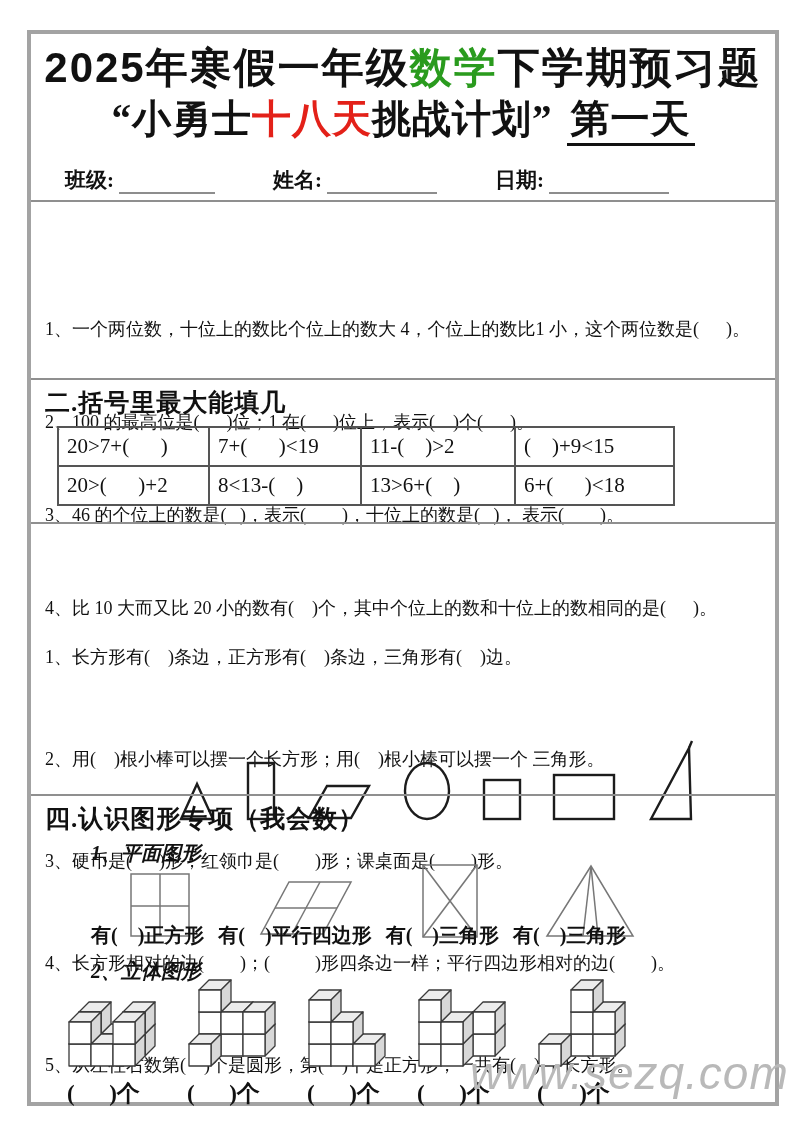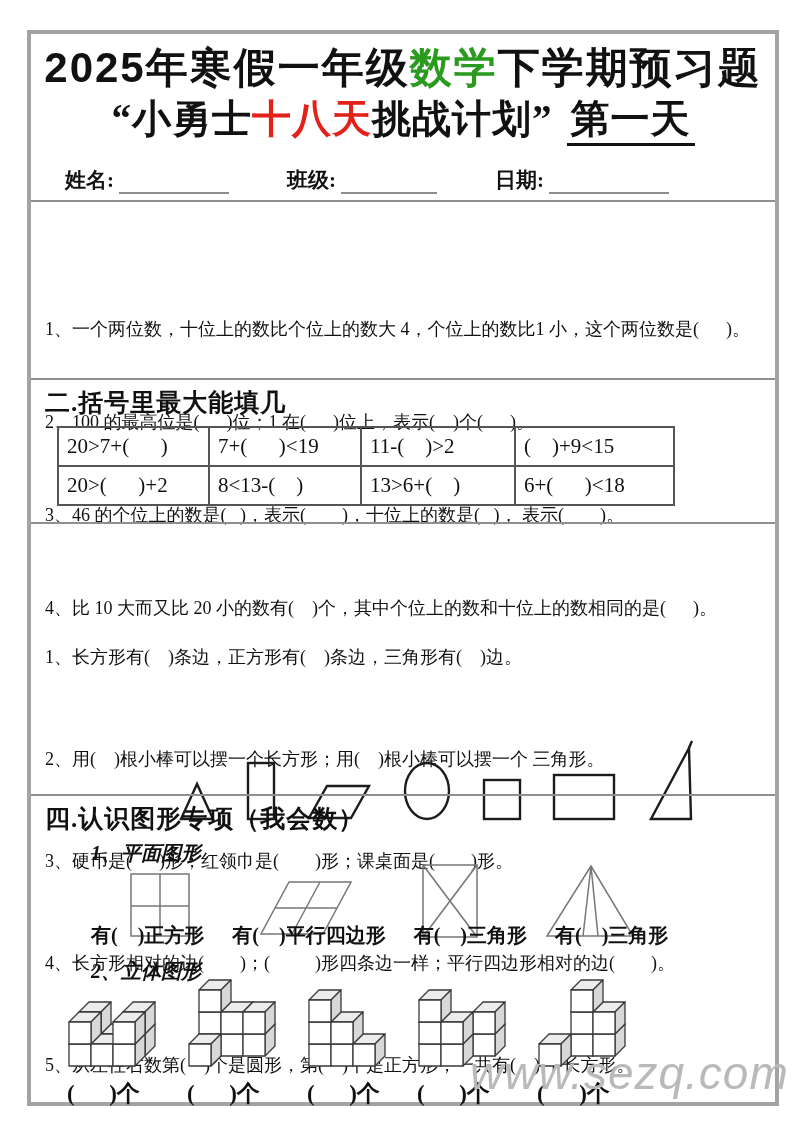--- a/index.html
+++ b/index.html
@@ -30,21 +30,21 @@
                  white-space:pre;vertical-align:middle;}
   .fill-table td:nth-child(1){width:131px;}
   .fill-table td:nth-child(2){width:132px;}
   .fill-table td:nth-child(3){width:134px;}
   .fill-table td:nth-child(4){width:139px;}
   .shapes-row{position:absolute;top:704px;left:146px;height:84px;
               display:flex;align-items:flex-end;gap:28px;}
   .sub-label{position:absolute;left:60px;font-size:20px;font-weight:600;white-space:pre;font-style:italic;}
   .plane-row{position:absolute;top:824px;left:96px;height:82px;
              display:flex;align-items:flex-end;gap:62px;}
-  .plane-answers{position:absolute;top:888px;left:60px;display:flex;gap:28px;
+  .plane-answers{position:absolute;top:888px;left:60px;display:flex;gap:14px;
                  font-size:20px;font-weight:600;white-space:pre;}
   .solids-row{position:absolute;top:944px;left:36px;display:flex;
               align-items:flex-end;gap:30px;}
   .solid-item{display:flex;flex-direction:column;align-items:flex-start;}
   .cube-label{margin-top:10px;font-size:23px;font-weight:600;white-space:pre;}
   .watermark{position:absolute;left:470px;top:1046px;
              font-family:"Liberation Sans",sans-serif;font-size:46px;
              color:#b9b9b9;letter-spacing:1px;white-space:nowrap;font-style:italic;}
 </style>
 </head>
@@ -52,26 +52,26 @@
 
 <div class="page">
   <div class="frame">
 
     <div class="title"><span>2025年寒假一年级</span><span class="green">数学</span><span>下学期预习题</span></div>
 
     <div class="subtitle"><span>“小勇士</span><span class="red">十八天</span><span>挑战计划”</span><span class="day">第一天</span></div>
 
     <div class="fields">
       <div class="field">
+        <span>班级:</span>
+        <span class="fline" style="width:96px"></span>
+      </div>
+      <div class="field">
         <span>姓名:</span>
         <span class="fline" style="width:110px"></span>
-      </div>
-      <div class="field">
-        <span>班级:</span>
-        <span class="fline" style="width:96px"></span>
       </div>
       <div class="field">
         <span>日期:</span>
         <span class="fline" style="width:120px"></span>
       </div>
     </div>
 
     <div class="hr" style="top:166px"></div>
     <div class="qs" style="top:218px;line-height:31px">
       <div class="q">1、一个两位数，十位上的数比个位上的数大 4，个位上的数比1 小，这个两位数是(      )。</div>

